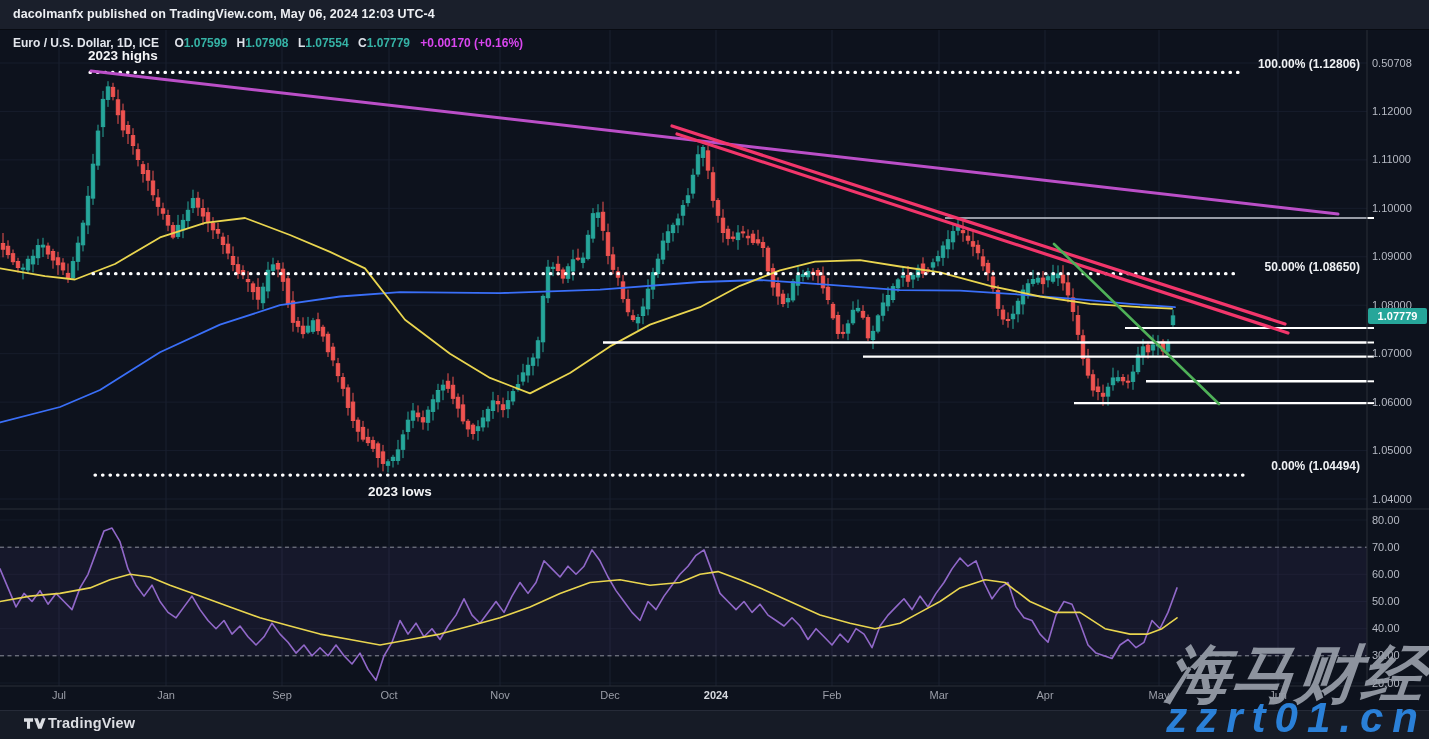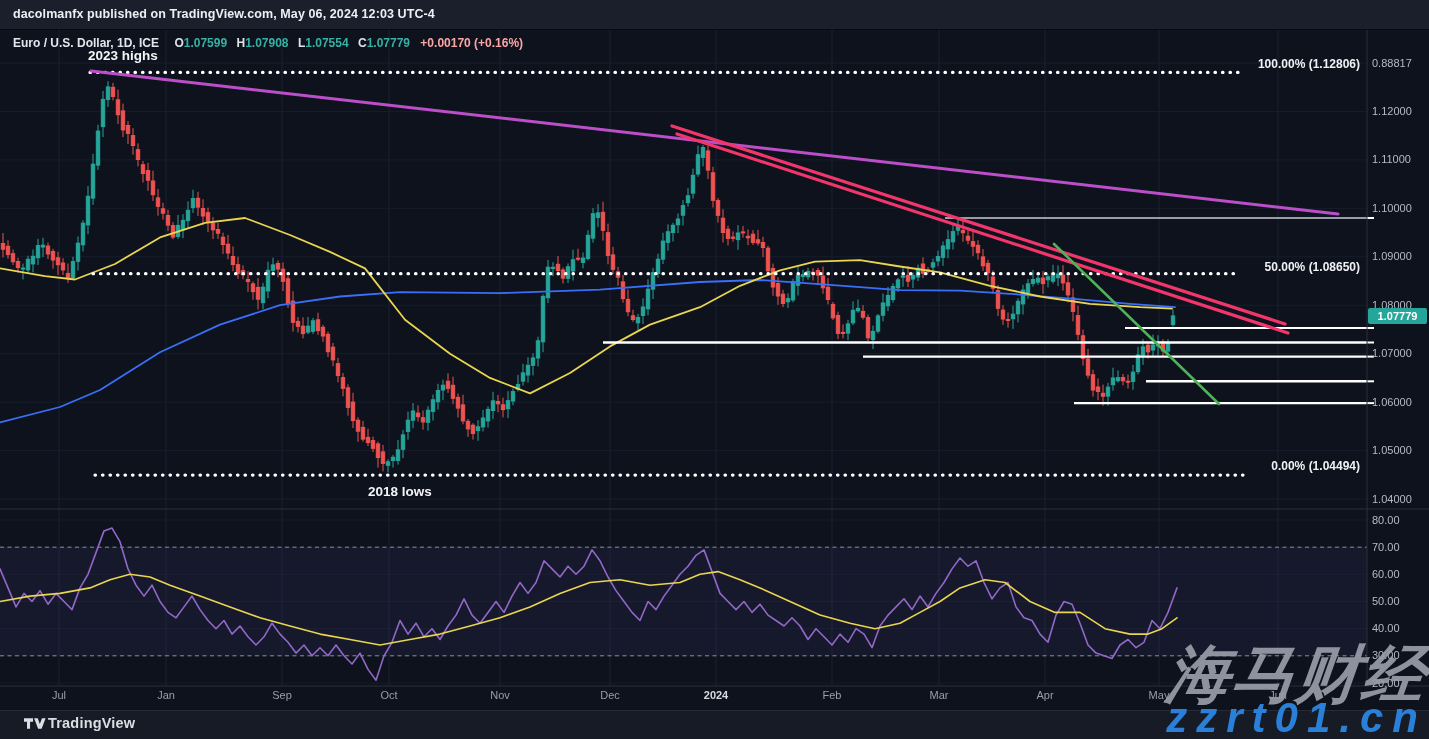--- a/index.html
+++ b/index.html
@@ -4,21 +4,21 @@
 <style>
   html,body{margin:0;padding:0;background:#05070c;}
   #app{position:relative;width:1429px;height:739px;overflow:hidden;background:#0d121d;font-family:"Liberation Sans",sans-serif;-webkit-font-smoothing:antialiased;}
   #chart-svg{position:absolute;left:0;top:0;}
   .bar-top{position:absolute;left:0;top:0;width:1429px;height:30px;background:#1a1f2b;border-bottom:1px solid #080b12;box-sizing:border-box;}
   .attr-text{position:absolute;left:13px;top:7px;font-size:12.5px;font-weight:700;color:#edeff3;letter-spacing:.1px;}
   .sym-row{position:absolute;left:13px;top:36px;font-size:12px;font-weight:600;color:#e3e6ed;white-space:nowrap;}
   .sym-row .lead{margin-right:6px;}
   .sym-row .k{color:#dfe2e9;margin-left:6px;}
   .sym-row .v{color:#35b2a5;}
-  .sym-row .chg{color:#fca5a5;margin-left:7px;}
+  .sym-row .chg{color:#d946ef;margin-left:7px;}
   .anno{position:absolute;font-size:13.5px;font-weight:700;color:#f4f5f7;white-space:nowrap;}
   .fib-label{position:absolute;right:69px;font-size:12px;font-weight:700;color:#eff1f4;white-space:nowrap;text-align:right;}
   .axis-label{position:absolute;font-size:11px;color:#b6bac4;white-space:nowrap;}
   .month-label{position:absolute;font-size:11px;color:#9b9eа8;color:#9b9ea8;transform:translateX(-50%);white-space:nowrap;}
   .month-strong{color:#d7dae0;font-weight:600;}
   .price-badge{position:absolute;left:1368px;width:59px;height:16px;background:#26a69a;border-radius:2px;color:#fff;font-size:11px;font-weight:700;text-align:center;line-height:16px;}
   .bar-bottom{position:absolute;left:0;top:710px;width:1429px;height:29px;background:#161b26;border-top:1px solid #262b38;box-sizing:border-box;}
   .tv-brand{position:absolute;left:24px;top:715px;display:flex;align-items:center;gap:1px;}
   .tv-brand-text{font-size:14.5px;font-weight:700;color:#dcdee3;letter-spacing:.2px;}
   .wm-cn{position:absolute;right:2px;top:632px;font-size:63px;font-weight:800;font-style:italic;letter-spacing:2px;color:rgba(152,158,169,.92);transform:skewX(-6deg);z-index:30;white-space:nowrap;}
@@ -571,28 +571,28 @@
   <div class="sym-row">
     <span class="lead">Euro / U.S. Dollar, 1D, ICE</span>
     <span class="k">O</span><span class="v">1.07599</span>
     <span class="k">H</span><span class="v">1.07908</span>
     <span class="k">L</span><span class="v">1.07554</span>
     <span class="k">C</span><span class="v">1.07779</span>
     <span class="chg">+0.00170 (+0.16%)</span>
   </div>
 
   <div class="anno" style="left:88px;top:48px;">2023 highs</div>
-  <div class="anno" style="left:368px;top:484px;">2018 lows</div>
+  <div class="anno" style="left:368px;top:484px;">2023 lows</div>
 
   <div class="fib-label" style="top:57px;">100.00% (1.12806)</div>
   <div class="fib-label" style="top:260px;">50.00% (1.08650)</div>
   <div class="fib-label" style="top:459px;">0.00% (1.04494)</div>
 
   <div id="price-axis">
-      <div class="axis-label" style="left: 1372px; top: 56.5px;">0.88817</div>
+      <div class="axis-label" style="left: 1372px; top: 56.5px;">0.50708</div>
       <div class="axis-label" style="left: 1372px; top: 104.944px;">1.12000</div>
       <div class="axis-label" style="left: 1372px; top: 153.389px;">1.11000</div>
       <div class="axis-label" style="left: 1372px; top: 201.833px;">1.10000</div>
       <div class="axis-label" style="left: 1372px; top: 250.278px;">1.09000</div>
       <div class="axis-label" style="left: 1372px; top: 298.722px;">1.08000</div>
       <div class="axis-label" style="left: 1372px; top: 347.167px;">1.07000</div>
       <div class="axis-label" style="left: 1372px; top: 395.611px;">1.06000</div>
       <div class="axis-label" style="left: 1372px; top: 444.056px;">1.05000</div>
       <div class="axis-label" style="left: 1372px; top: 492.5px;">1.04000</div>
     </div>

